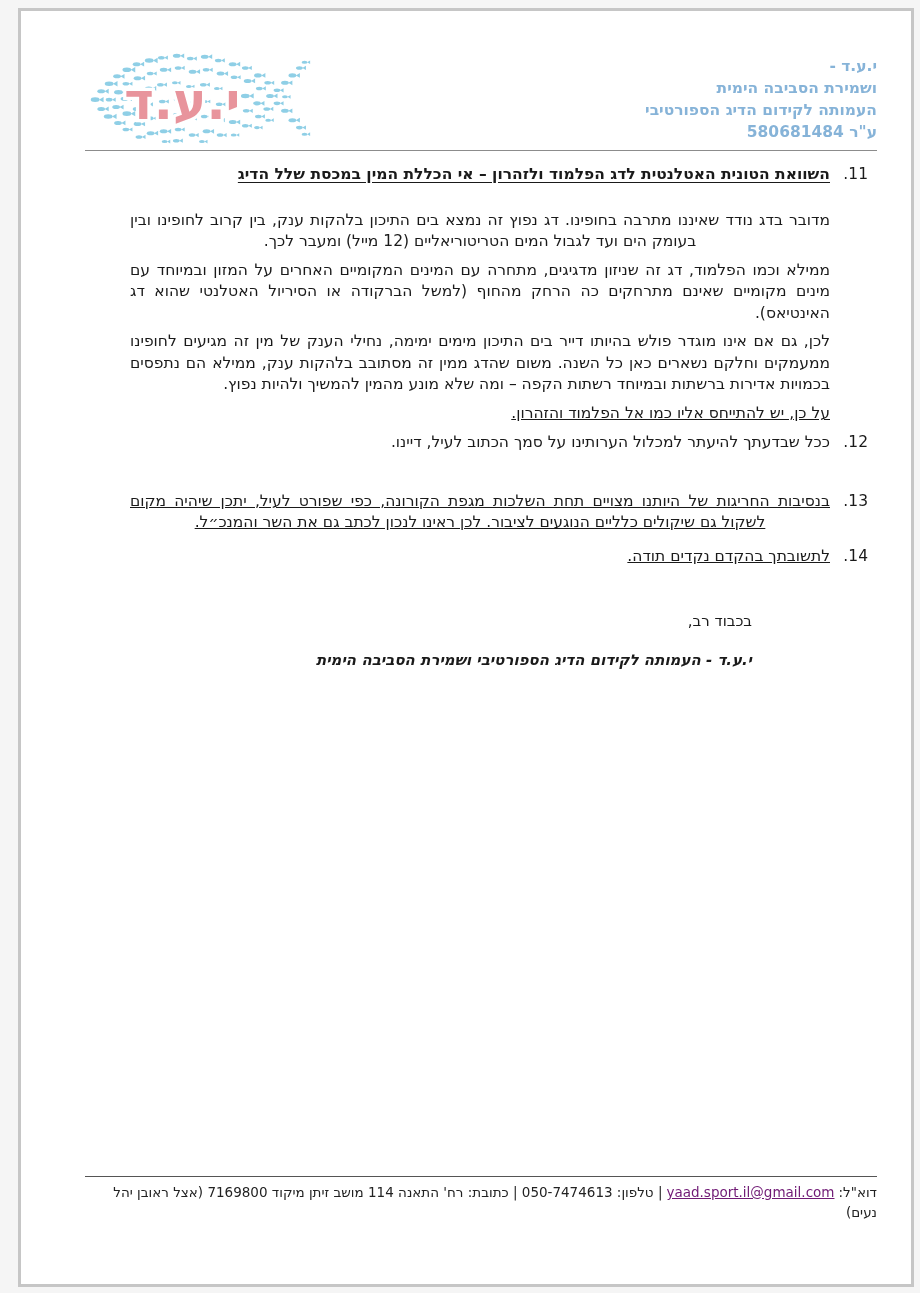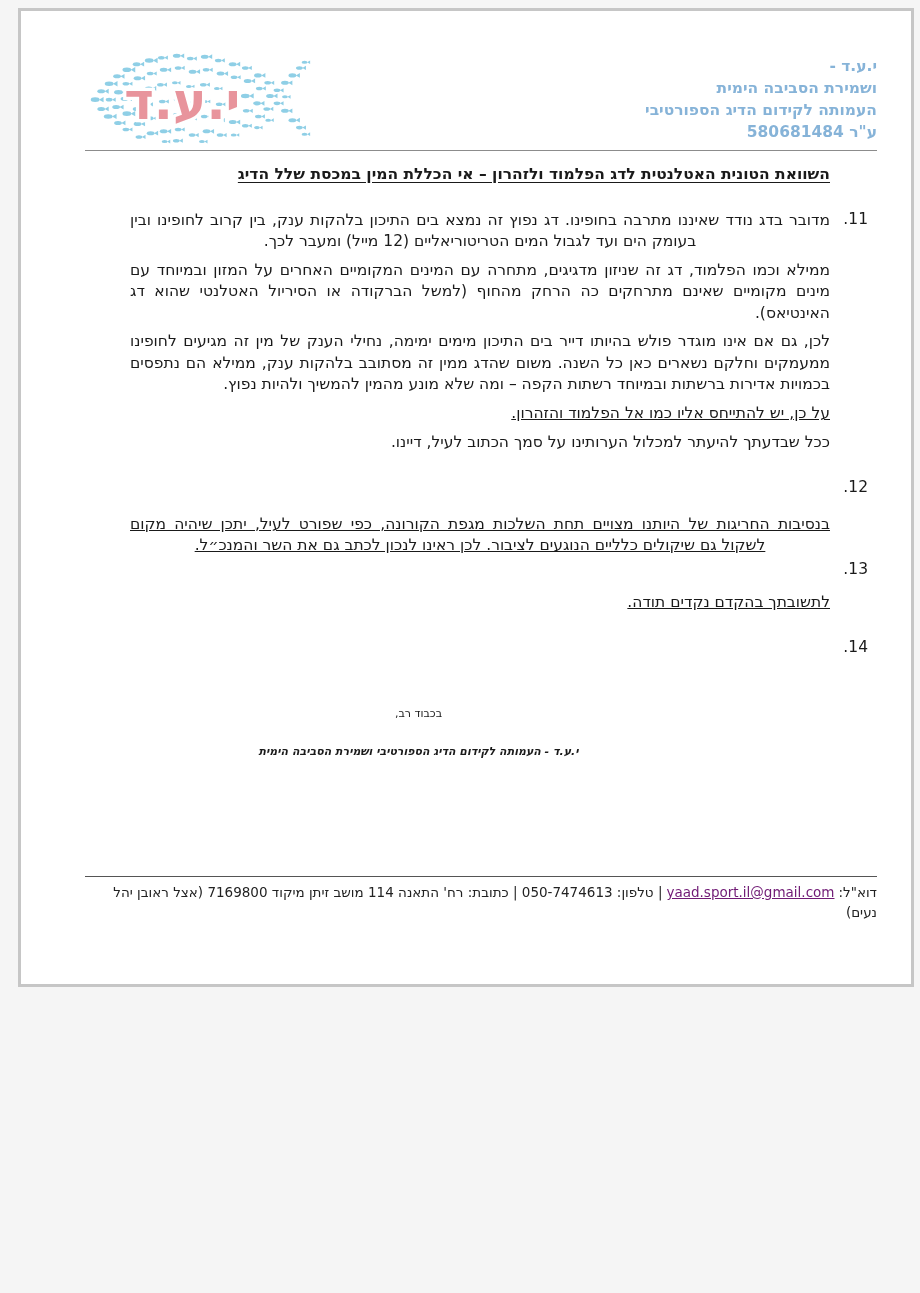--- a/index.html
+++ b/index.html
@@ -5,49 +5,49 @@
   html,body{margin:0;padding:0;}
   body{
     width:920px;height:1293px;
     background:#f5f5f5;
     font-family:"DejaVu Sans","Liberation Sans",sans-serif;
     overflow:hidden;
     position:relative;
   }
   .page{
     position:absolute;left:18px;top:8px;
-    width:896px;height:979px;
+    width:896px;height:1279px;
     box-sizing:border-box;
     background:#ffffff;
     border:3px solid #c6c6c6;
     padding:0 34px 0 64px;
     direction:rtl;
     display:flex;flex-direction:column;
     color:#1a1a1a;
   }
   
   .header{direction:ltr;margin-top:40px;height:99px;display:flex;justify-content:space-between;align-items:flex-start;}
   .logo{width:232px;height:97px;flex:none;margin-top:2px;}
   .org{direction:rtl;text-align:right;font-weight:bold;font-size:15.5px;line-height:22px;color:#86b3d8;margin-top:4px;}
   .rule{border-top:1px solid #8c8c8c;height:0;}
   
   main{margin:13px 9px 0 45px;}
   .item{display:flex;font-size:15.5px;line-height:21.5px;}
-  .item .num{flex:0 0 38px;white-space:nowrap;margin-top:45px;}
+  .item .num{flex:0 0 38px;white-space:nowrap;}
   .item .body{flex:1;min-width:0;}
   .heading{font-weight:bold;text-decoration:underline;text-underline-offset:3px;margin-bottom:24px;text-align:right;}
   .p{margin:0 0 7px;text-align:justify;text-align-last:right;}
   .p.center-last{text-align-last:center;}
   .p.last{margin-bottom:0;text-decoration:underline;}
   .mb8{margin-bottom:8px;}
   .mb12{margin-bottom:12px;}
   .mb15{margin-bottom:15px;}
   .mb18{margin-bottom:22px;}
   
-  .closing{margin:44px 125px 0 0;text-align:center;font-size:11px;line-height:21.5px;}
+  .closing{margin:44px 125px 0 0;text-align:right;font-size:15px;line-height:21.5px;}
   .salutation{margin-bottom:17px;}
   .signature{font-weight:bold;font-style:italic;}
   
   .copies{margin:56px 112px 0 0;font-size:15px;line-height:20.5px;}
   .copies-title{text-decoration:underline;text-underline-offset:2px;margin-bottom:1px;}
   .copy-row{display:flex;}
   .copy-row .num{flex:0 0 32px;text-align:right;padding-left:14px;box-sizing:content-box;}
   
   .footer-wrap{margin-top:auto;margin-bottom:62px;}
   .footer-rule{border-top:1px solid #555;}

